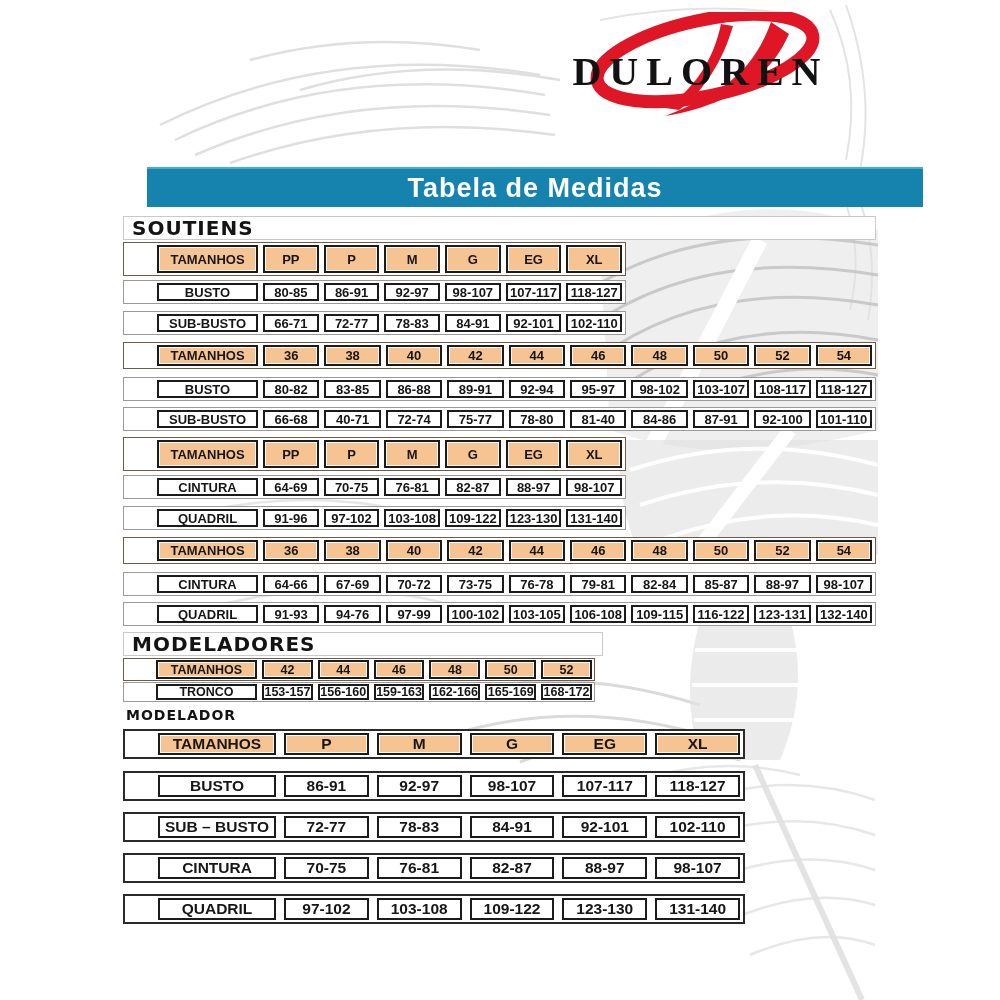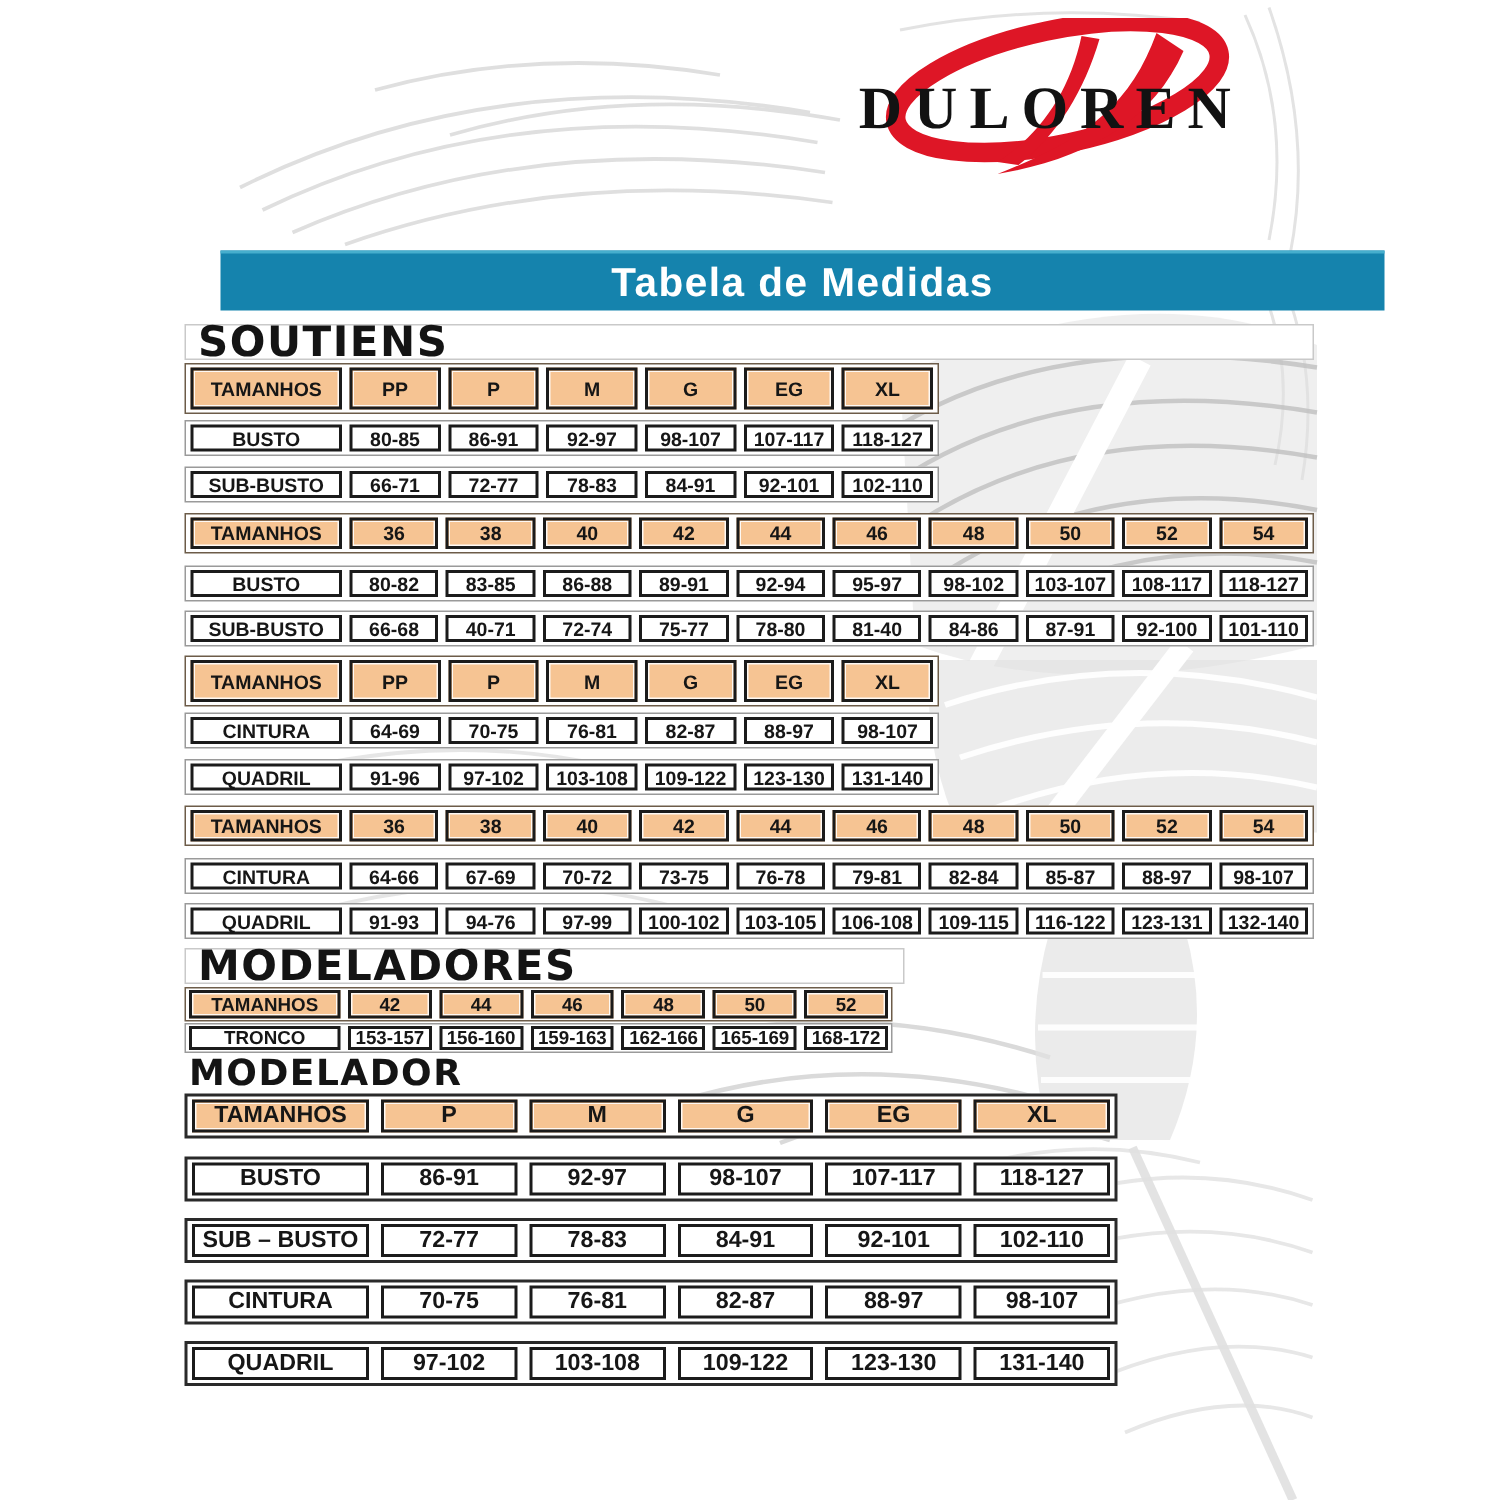--- a/index.html
+++ b/index.html
@@ -20,36 +20,36 @@
   
   .banner{position:absolute;left:147px;top:167px;width:776px;height:40px;z-index:2;
     background:var(--banner-bg,#1583ad);border-top:2px solid #46aecd;box-sizing:border-box;
     display:flex;align-items:center;justify-content:center;}
   .banner span{color:#fff;font-weight:bold;font-size:27px;letter-spacing:1px;}
 
   
   #content{position:absolute;left:123px;top:216px;width:756px;z-index:2;}
 
   .sec-heading{background:#fff;border:1px solid #c9c9c9;box-sizing:border-box;
-    font-family:"DejaVu Sans",sans-serif;font-weight:bold;font-size:28px;color:#141414;
+    font-family:"DejaVu Sans",sans-serif;font-weight:bold;font-size:20px;color:#141414;
     height:24px;line-height:22px;padding:0 8px;margin-bottom:2px;letter-spacing:1px;}
   .hw-full{width:753px;}
   .hw-mod{width:480px;}
   .hw-big{width:622px;}
   .sec-modelador .sec-heading{background:transparent;border-color:transparent;
-    font-size:24px;padding-left:2px;}
+    font-size:14px;padding-left:2px;}
 
   .row{display:flex;gap:5px;background:#fff;border:1px solid #9a9a9a;box-sizing:border-box;
     padding:2px 3px;margin-bottom:8px;align-items:stretch;}
   .row.header{border-color:#6d5c49;}
   .cell{flex:1;display:flex;align-items:center;justify-content:center;background:#fff;
     border:2px solid #1b1b1b;box-shadow:inset 0 0 0 1px rgba(255,255,255,.9);
     font-weight:bold;font-size:13px;height:14px;white-space:nowrap;color:#161616;}
   .header .cell{background:var(--size-bg,#f6c493);height:17px;}
-  .label{flex:0 0 97px;}
+  .label{flex:0 0 97px;margin-left:30px;}
 
   .t-letters{width:503px;}
   .t-letters .header .cell{height:24px;}
   .t-letters .header{margin-bottom:4px;}
   .t-letters .row{margin-bottom:7px;}
   .t-letters .header.row{margin-bottom:4px;}
 
   .t-numbers{width:753px;}
   .t-numbers .row{margin-bottom:6px;}
   .t-numbers .header.row{margin-bottom:8px;}

